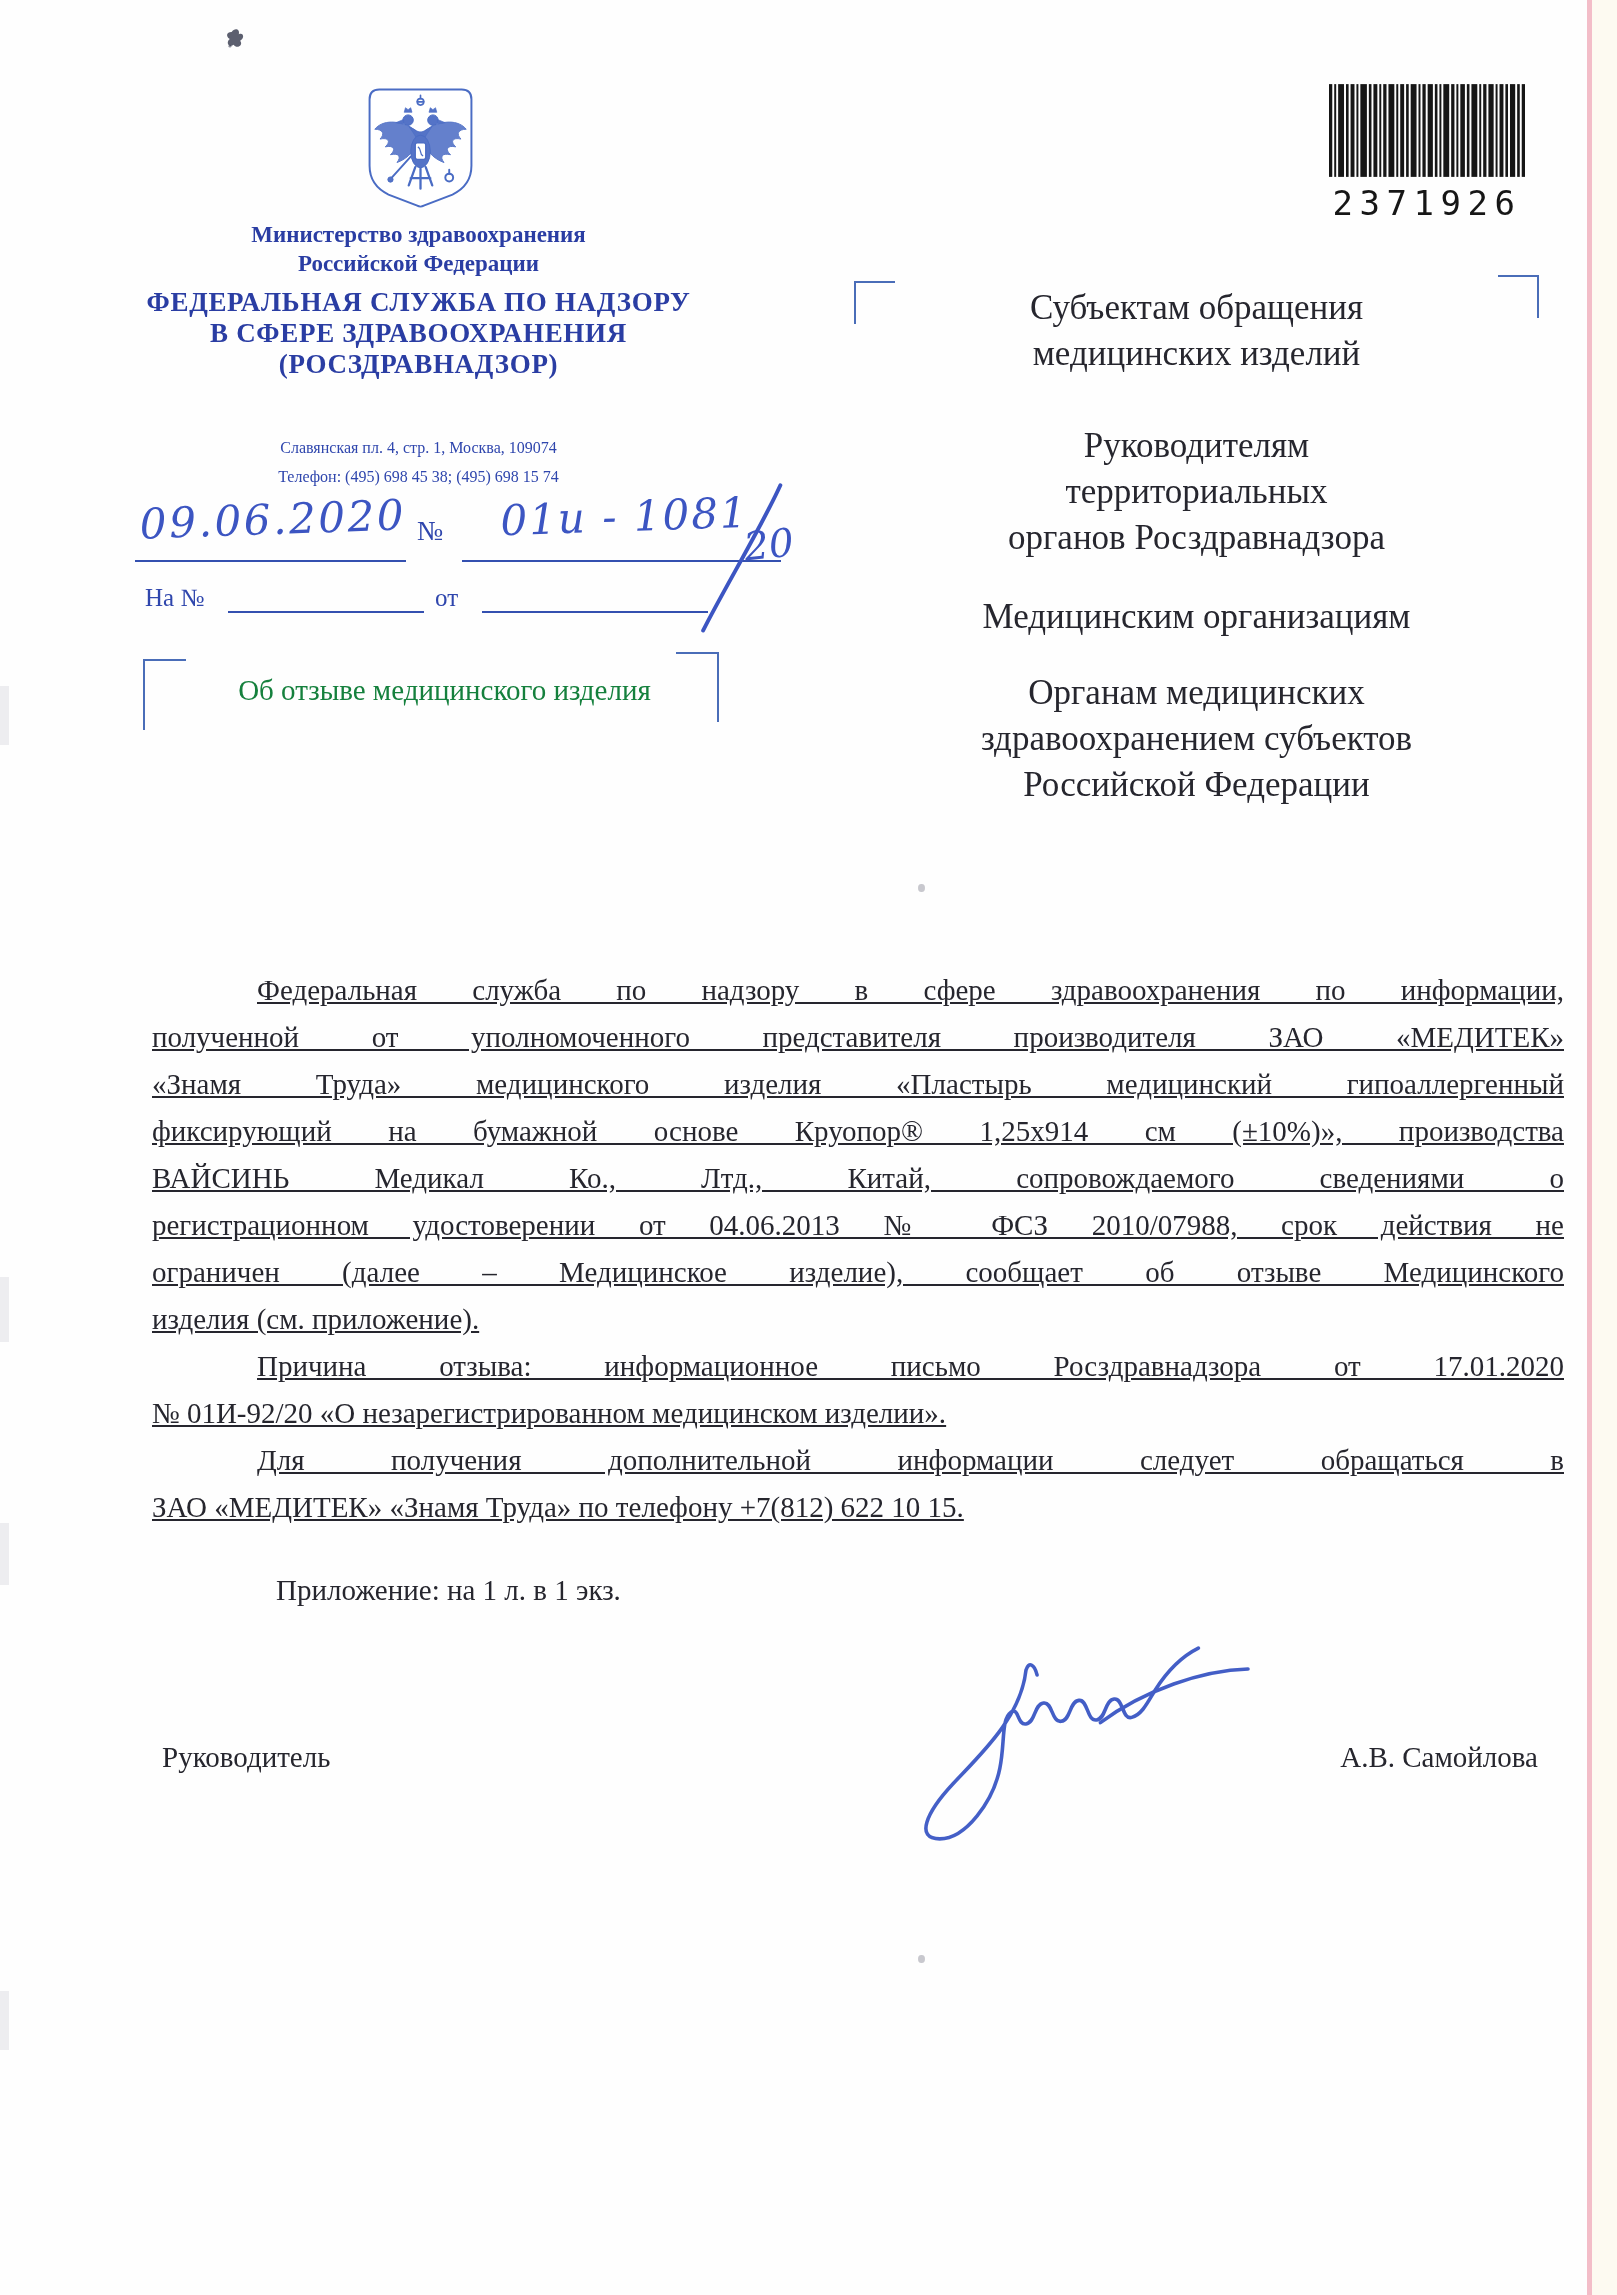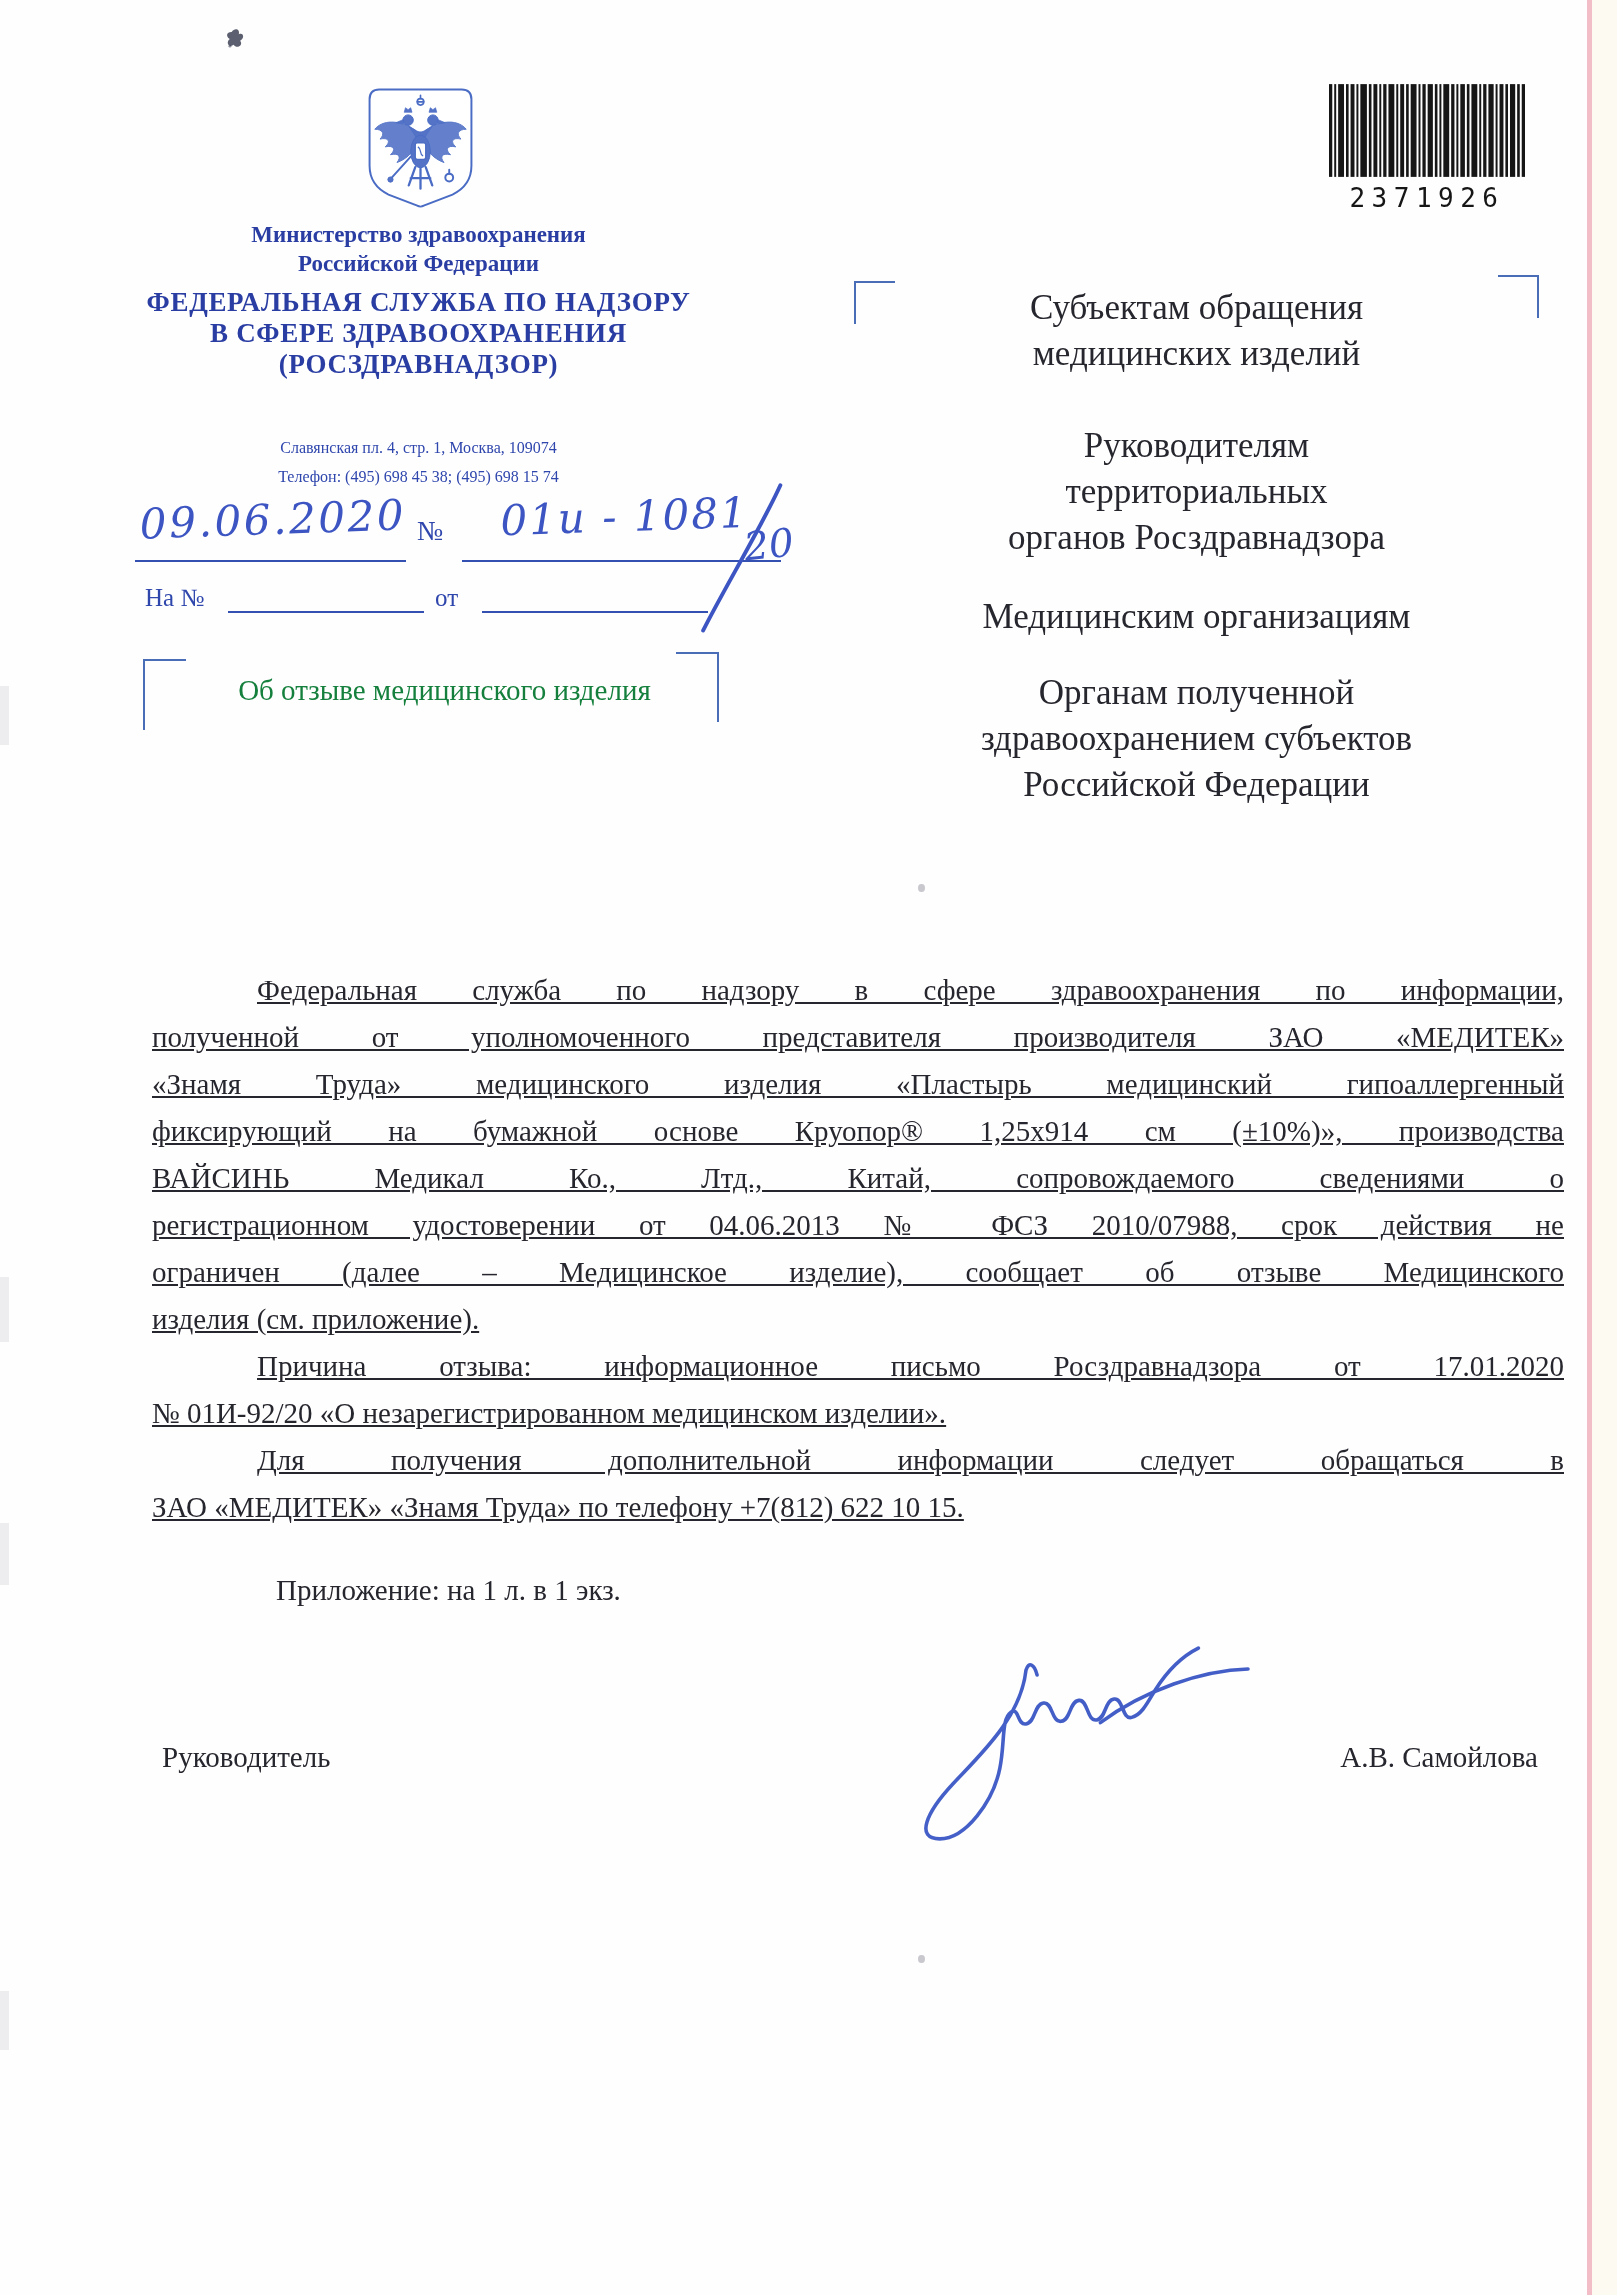--- a/index.html
+++ b/index.html
@@ -34,21 +34,21 @@
   .brk-rec-l{left:854px;top:281px;width:39px;height:41px;border-left-width:2.6px;border-top-width:2.6px;}
   .brk-rec-r{left:1498px;top:275px;width:39px;height:41px;border-right-width:2.6px;border-top-width:2.6px;}
   .subject{left:183px;top:674px;width:523px;font-size:29px;color:#15803d;}
   
   .recipients{left:850px;top:285px;width:693px;font-size:35px;line-height:46px;color:#26262e;text-align:center;}
   .rec-g1{margin-bottom:46px;}
   .rec-g2{margin-bottom:33px;}
   .rec-g3{margin-bottom:30px;}
   
   .barcode{left:1329px;top:84px;width:196px;}
-  .barcode-digits{margin-top:3.9px;text-align:center;font-family:"DejaVu Sans Mono","Liberation Mono",monospace;font-size:26px;letter-spacing:6.5px;color:#161616;}
+  .barcode-digits{margin-top:3.9px;text-align:center;font-family:"DejaVu Sans Mono","Liberation Mono",monospace;font-size:34px;letter-spacing:6.5px;color:#161616;}
   
   .body-text{left:152px;top:967px;width:1412px;font-size:29px;color:#26262e;text-decoration:underline;}
   .bline{height:47px;line-height:47px;text-align:justify;text-align-last:justify;white-space:nowrap;overflow:visible;}
   .bline.last{text-align-last:left;white-space:normal;}
   .bline.ind{text-indent:105px;}
   .attachment{left:152px;top:1567px;width:1412px;font-size:29px;line-height:47px;text-indent:124px;}
   
   .sig-position{left:162px;top:1734px;font-size:29px;line-height:47px;}
   .sig-name{left:1276px;top:1734px;width:262px;font-size:29px;line-height:47px;text-align:right;}
   .sig-svg{left:890px;top:1639px;}
@@ -198,21 +198,21 @@
     </div>
     <div class="rec-g2">
       <div>Руководителям</div>
       <div>территориальных</div>
       <div>органов Росздравнадзора</div>
     </div>
     <div class="rec-g3">
       <div>Медицинским организациям</div>
     </div>
     <div class="rec-g4">
-      <div>Органам полученной</div>
+      <div>Органам медицинских</div>
       <div>здравоохранением субъектов</div>
       <div>Российской Федерации</div>
     </div>
   </div>
 
   <div class="abs body-text">
     <div class="bline ind">Федеральная служба по надзору в сфере здравоохранения по информации,</div>
     <div class="bline">полученной от уполномоченного представителя производителя ЗАО «МЕДИТЕК»</div>
     <div class="bline">«Знамя Труда» медицинского изделия «Пластырь медицинский гипоаллергенный</div>
     <div class="bline">фиксирующий на бумажной основе Круопор® 1,25х914 см (±10%)», производства</div>

